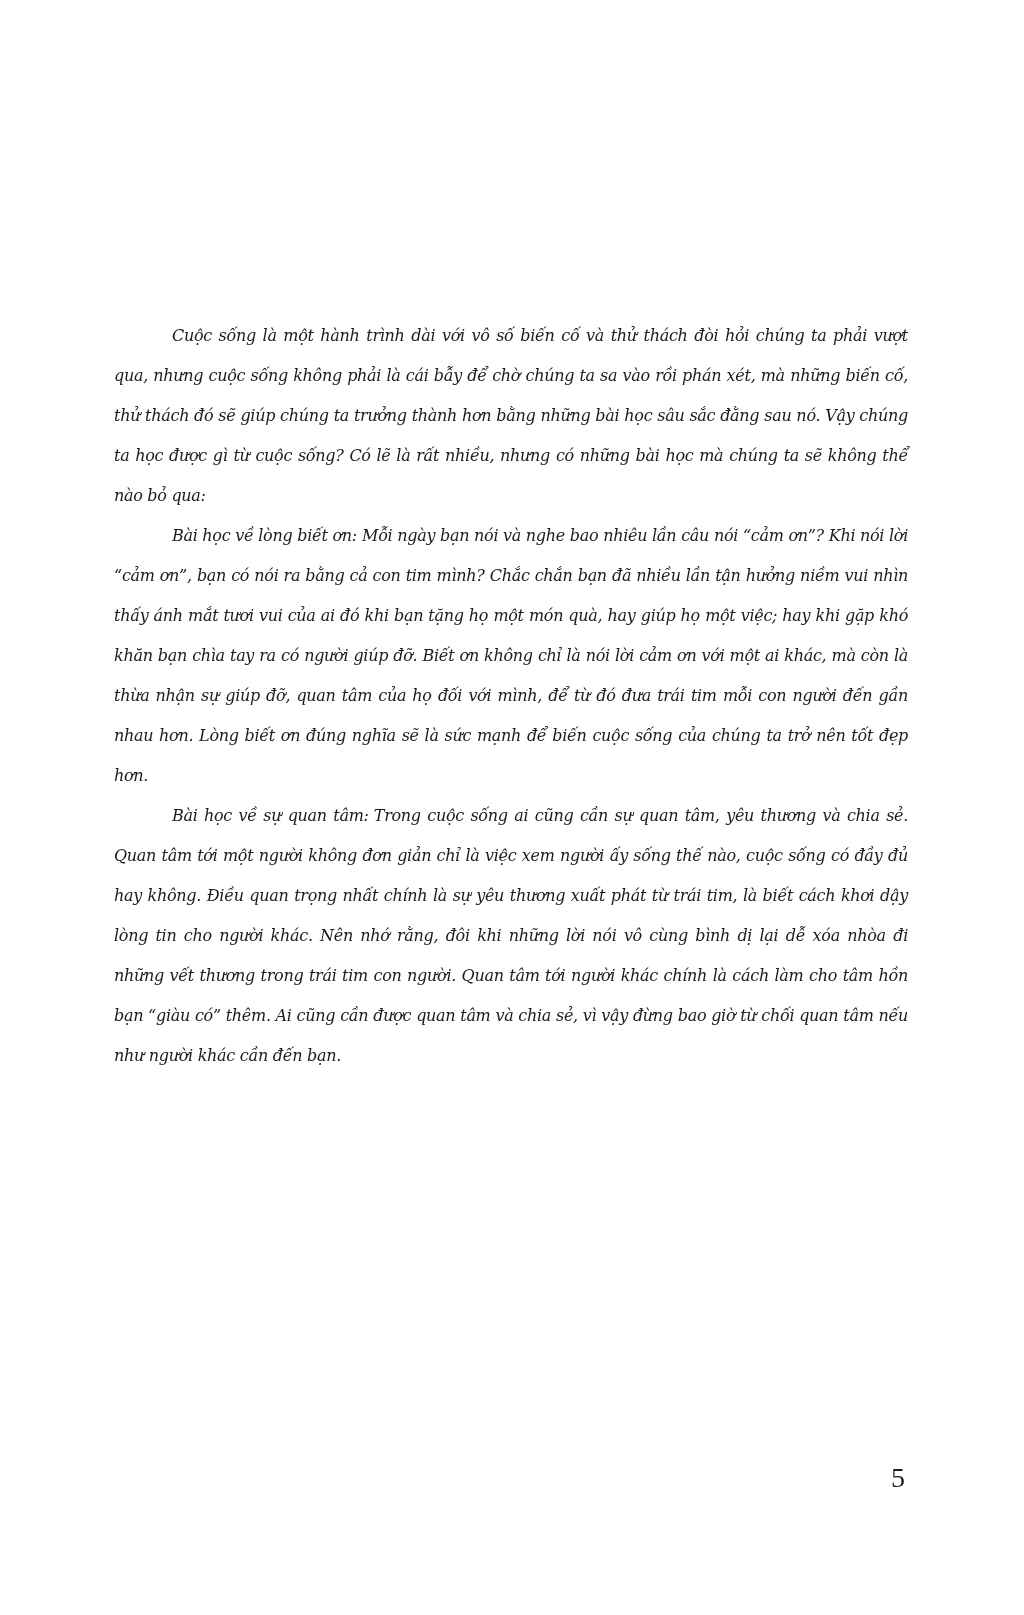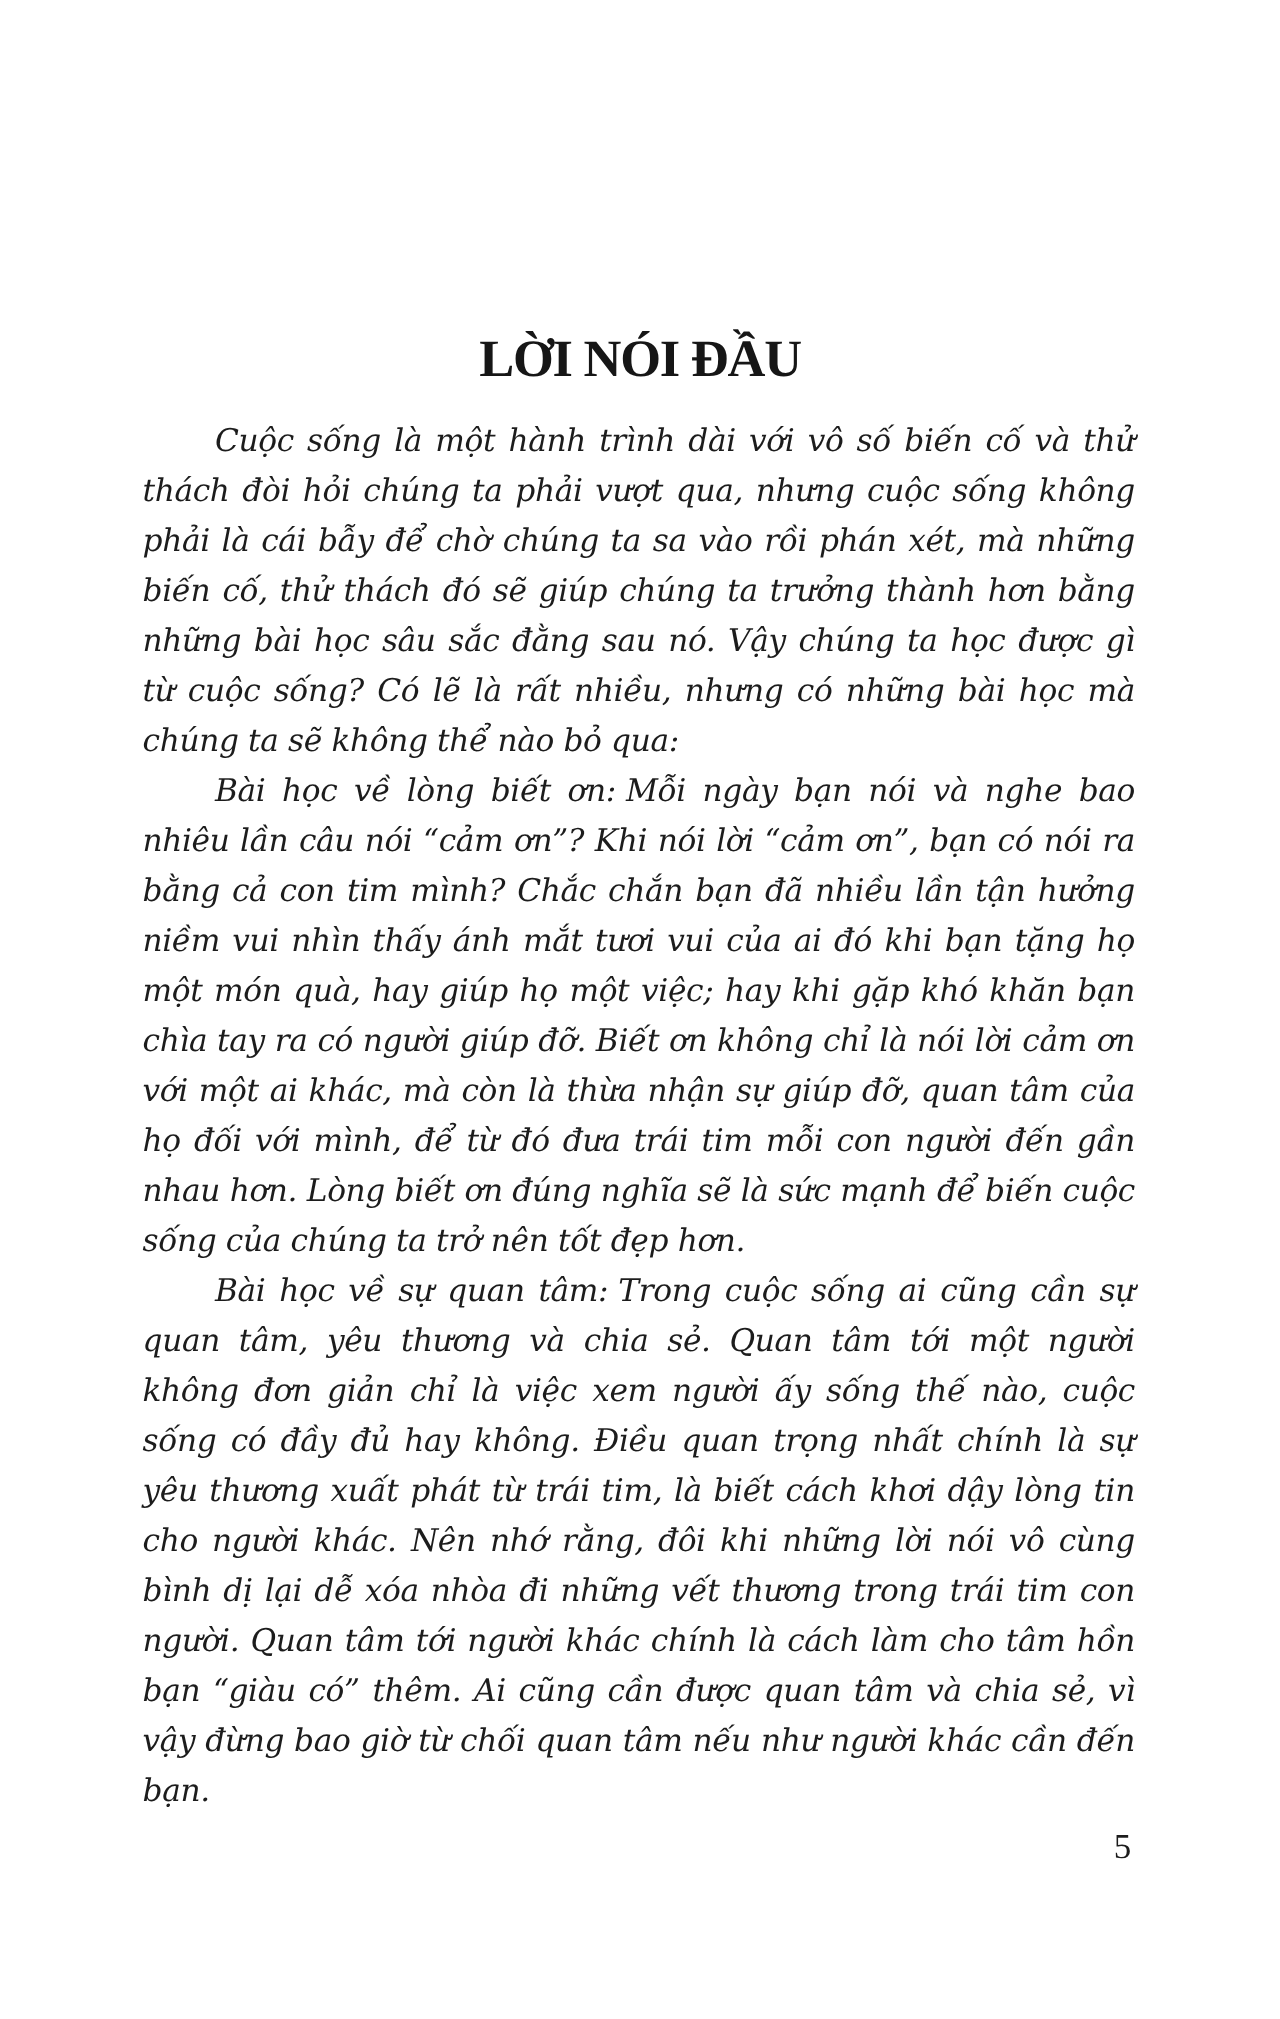--- a/index.html
+++ b/index.html
@@ -22,25 +22,25 @@
     text-align: center;
     font-family: "Liberation Serif", serif;
     font-weight: 700;
     font-size: 42px;
     line-height: 52px;
     letter-spacing: -1px;
     color: #161616;
   }
   .body-text {
     position: absolute;
-    top: 333px; left: 114px;
+    top: 316px; left: 114px;
     width: 794px;
     font-family: "DejaVu Serif", serif;
     font-style: italic;
-    font-size: 25px;
+    font-size: 16px;
     line-height: 40px;
     letter-spacing: -0.3px;
     text-align: justify;
     color: #1c1c1c;
   }
   .para {
     margin: 0;
     text-indent: 58px;
   }
   .lead {
@@ -55,21 +55,20 @@
     font-family: "Liberation Serif", serif;
     font-size: 28px;
     color: #1c1c1c;
   }
 </style>
 </head>
 <body>
 
 <div class="page">
 
-  <h1 class="title">LỜI NÓI ĐẦU</h1>
 
   <main class="body-text">
     <p class="para">
       <span>Cuộc sống là một hành trình dài với vô số biến cố và thử thách đòi hỏi chúng ta phải vượt qua, nhưng cuộc sống không phải là cái bẫy để chờ chúng ta sa vào rồi phán xét, mà những biến cố, thử thách đó sẽ giúp chúng ta trưởng thành hơn bằng những bài học sâu sắc đằng sau nó. Vậy chúng ta học được gì từ cuộc sống? Có lẽ là rất nhiều, nhưng có những bài học mà chúng ta sẽ không thể nào bỏ qua:</span>
     </p>
     <p class="para">
       <b class="lead">Bài học về lòng biết ơn:</b><span>Mỗi ngày bạn nói và nghe bao nhiêu lần câu nói “cảm ơn”? Khi nói lời “cảm ơn”, bạn có nói ra bằng cả con tim mình? Chắc chắn bạn đã nhiều lần tận hưởng niềm vui nhìn thấy ánh mắt tươi vui của ai đó khi bạn tặng họ một món quà, hay giúp họ một việc; hay khi gặp khó khăn bạn chìa tay ra có người giúp đỡ. Biết ơn không chỉ là nói lời cảm ơn với một ai khác, mà còn là thừa nhận sự giúp đỡ, quan tâm của họ đối với mình, để từ đó đưa trái tim mỗi con người đến gần nhau hơn. Lòng biết ơn đúng nghĩa sẽ là sức mạnh để biến cuộc sống của chúng ta trở nên tốt đẹp hơn.</span>
     </p>
     <p class="para">
       <b class="lead">Bài học về sự quan tâm:</b><span>Trong cuộc sống ai cũng cần sự quan tâm, yêu thương và chia sẻ. Quan tâm tới một người không đơn giản chỉ là việc xem người ấy sống thế nào, cuộc sống có đầy đủ hay không. Điều quan trọng nhất chính là sự yêu thương xuất phát từ trái tim, là biết cách khơi dậy lòng tin cho người khác. Nên nhớ rằng, đôi khi những lời nói vô cùng bình dị lại dễ xóa nhòa đi những vết thương trong trái tim con người. Quan tâm tới người khác chính là cách làm cho tâm hồn bạn “giàu có” thêm. Ai cũng cần được quan tâm và chia sẻ, vì vậy đừng bao giờ từ chối quan tâm nếu như người khác cần đến bạn.</span>

